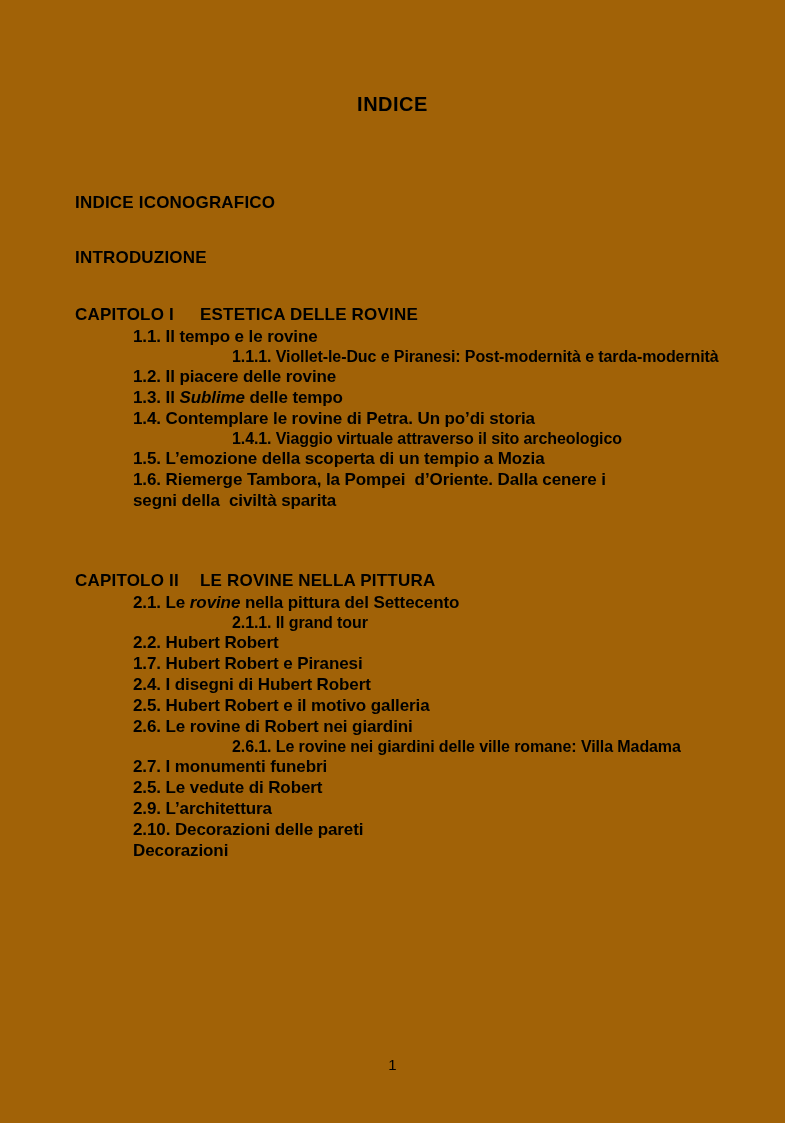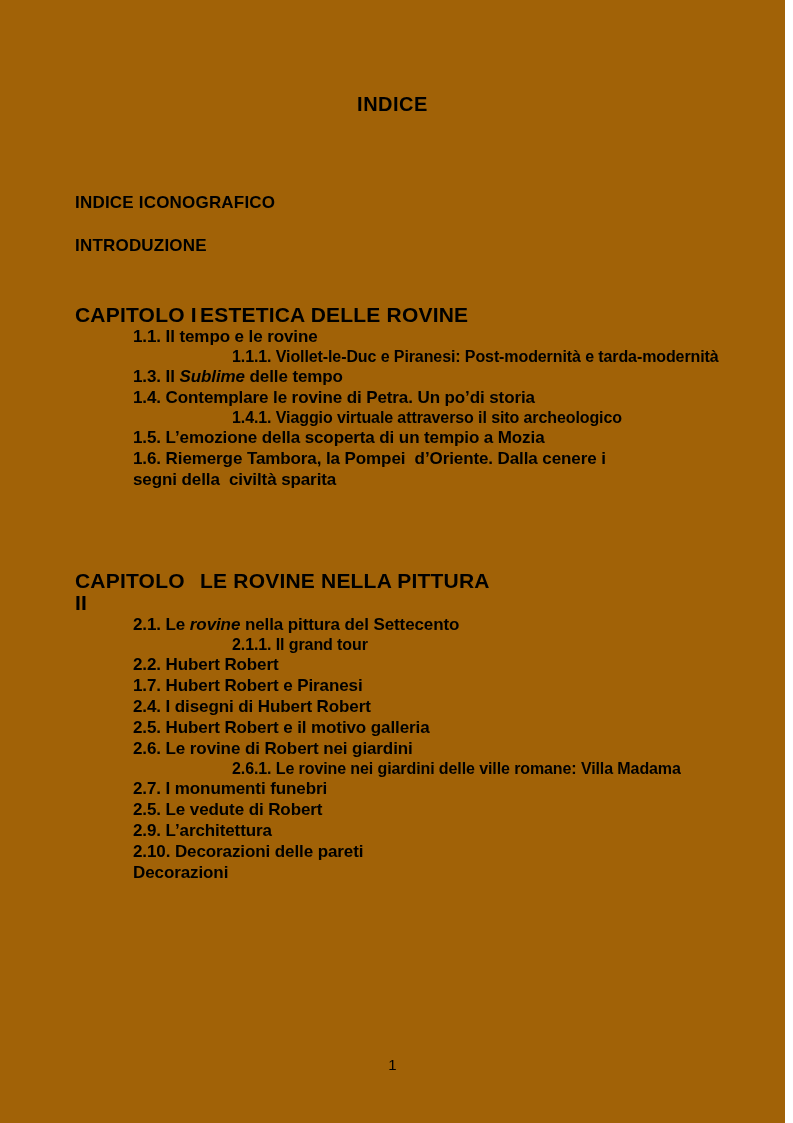--- a/index.html
+++ b/index.html
@@ -30,33 +30,33 @@
   }
   .heading {
     position: absolute;
     left: 75px;
     font-size: 17px;
     line-height: 20px;
     letter-spacing: 0.2px;
     white-space: pre;
   }
   .heading-1 { top: 193px; }
-  .heading-2 { top: 236px; }
+  .heading-2 { top: 248px; }
 
   .chapter {
     position: absolute;
     left: 75px;
     width: 680px;
   }
   .chapter-1 { top: 304px; }
   .chapter-2 { top: 570px; }
 
   .chap-head {
     display: flex;
-    font-size: 21px;
+    font-size: 17px;
     line-height: 22px;
     letter-spacing: 0.2px;
   }
   .chap-label {
     flex: 0 0 125px;
     width: 125px;
   }
   .entry {
     white-space: pre-wrap;
     letter-spacing: -0.1px;
@@ -95,20 +95,21 @@
   <div class="heading heading-2">INTRODUZIONE</div>
 
   <section class="chapter chapter-1">
     <div class="chap-head">
       <span class="chap-label">CAPITOLO I</span>
       <span class="chap-title">ESTETICA DELLE ROVINE</span>
     </div>
     <div class="entries">
         <div class="entry item"><span>1.1. Il tempo e le rovine</span></div>
         <div class="entry subitem"><span>1.1.1. Viollet-le-Duc e Piranesi: Post-modernità e tarda-modernità</span></div>
+        <div class="entry item"><span>1.2. Il piacere delle rovine</span></div>
         <div class="entry item"><span>1.3. Il </span><i>Sublime</i><span> delle tempo</span></div>
         <div class="entry item"><span>1.4. Contemplare le rovine di Petra. Un po’di storia</span></div>
         <div class="entry subitem"><span>1.4.1. Viaggio virtuale attraverso il sito archeologico</span></div>
         <div class="entry item"><span>1.5. L’emozione della scoperta di un tempio a Mozia</span></div>
         <div class="entry item"><span>1.6. Riemerge Tambora, la Pompei  d’Oriente. Dalla cenere i</span><br><span>segni della  civiltà sparita</span></div>
       </div>
   </section>
 
   <section class="chapter chapter-2">
     <div class="chap-head">

